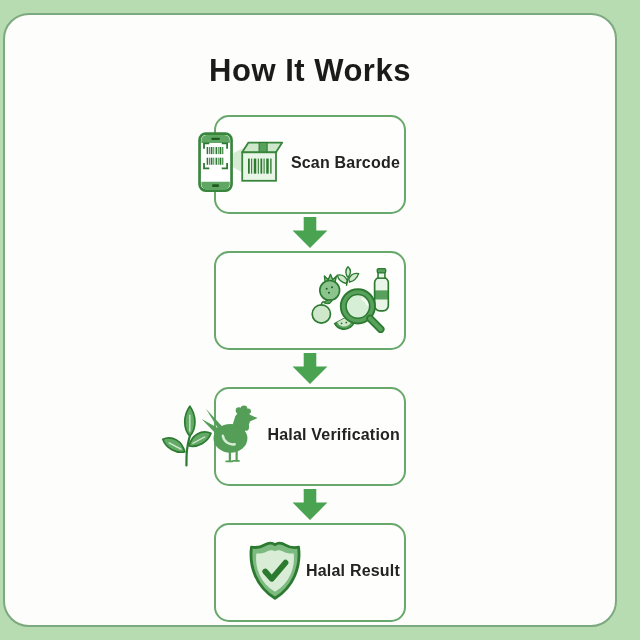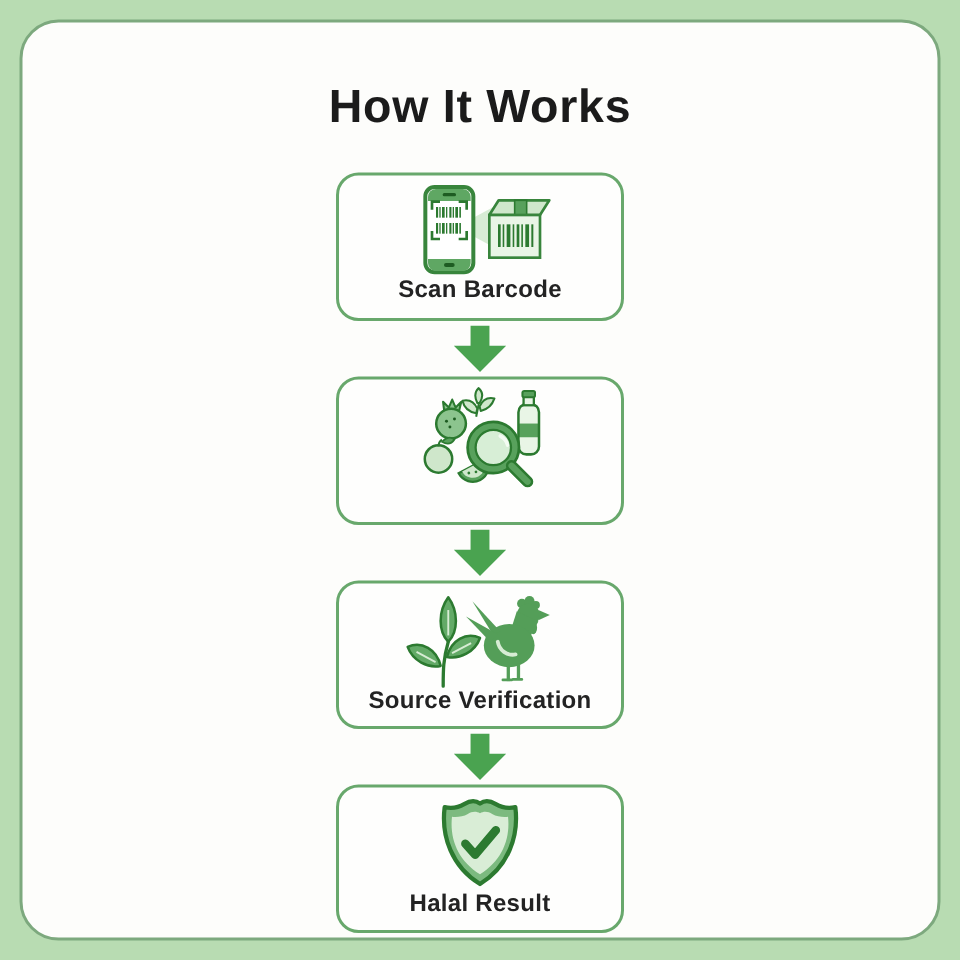--- a/index.html
+++ b/index.html
@@ -9,21 +9,21 @@
   body {
     width: 640px;
     height: 640px;
     position: relative;
     overflow: hidden;
     background: #b8dcb2;
     font-family: "Liberation Sans", sans-serif;
   }
   .card {
     position: absolute;
-    left: 13px;
+    left: 3px;
     top: 13px;
     width: 614px;
     height: 614px;
     box-sizing: border-box;
     background: #fdfdfb;
     border: 2px solid #7da97e;
     border-radius: 26px;
   }
   .title {
     position: absolute;
@@ -47,23 +47,23 @@
     align-items: center;
   }
   .step-box {
     width: 192px;
     height: 99px;
     box-sizing: border-box;
     background: #fefefd;
     border: 2px solid #68a86c;
     border-radius: 15px;
     display: flex;
-    flex-direction: column;
+    flex-direction: row;
     align-items: center;
-    justify-content: flex-start;
+    justify-content: flex-end;
     padding: 5px 4px 8px;
   }
   .step-icon {
     flex: 0 0 auto;
     display: flex;
     align-items: center;
     justify-content: center;
   }
   .step-label {
     font-size: 16px;
@@ -217,21 +217,21 @@
             <polygon points="82,32 60,8 76,34"></polygon>
             <polygon points="80,34 55,20 74,40"></polygon>
             <rect x="87" y="58" width="2.6" height="13"></rect>
             <rect x="95" y="57" width="2.6" height="13"></rect>
             <rect x="83" y="69" width="9" height="2.2" rx="1"></rect>
             <rect x="91" y="68.5" width="9" height="2.2" rx="1"></rect>
           </g>
           <path d="M80,40 a12,12 0 0 0 14,10" fill="none" stroke="#d7ecd4" stroke-width="3" stroke-linecap="round"></path>
         </svg>
       </div>
-      <div class="step-label">Source Verification</div>
+      <div class="step-label">Halal Verification</div>
     </div>
 
     <svg class="arrow" width="40" height="31" viewBox="0 0 40 32">
       <polygon points="13.5,0 26.5,0 26.5,14 38,14 20,32 2,14 13.5,14" fill="#4aa350"></polygon>
     </svg>
 
     <div class="step-box">
       <div class="step-icon">
         <svg width="62" height="65" viewBox="0 0 76 80" aria-hidden="true">
           <path d="M38,7 C42,4 47,5 51,7.5 C56,10.5 62,11 67,10 C70,34 61,59 38,73 C15,59 6,34 9,10 C14,11 20,10.5 25,7.5 C29,5 34,4 38,7 Z" fill="#7cba7f" stroke="#2c7a30" stroke-width="3.5" stroke-linejoin="round"></path>

